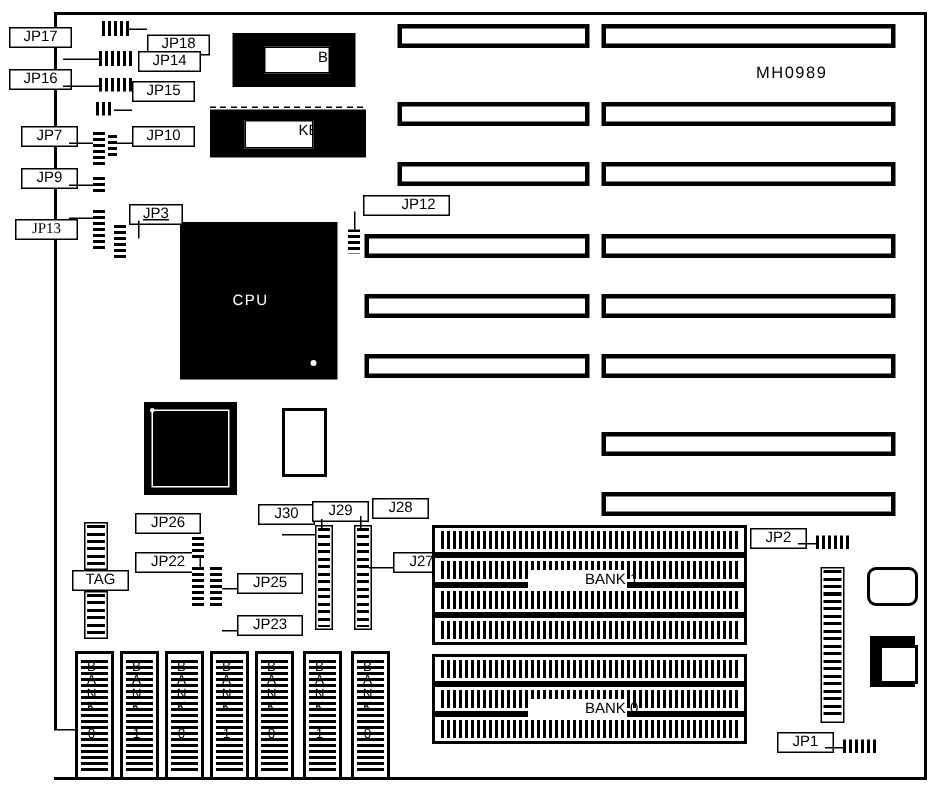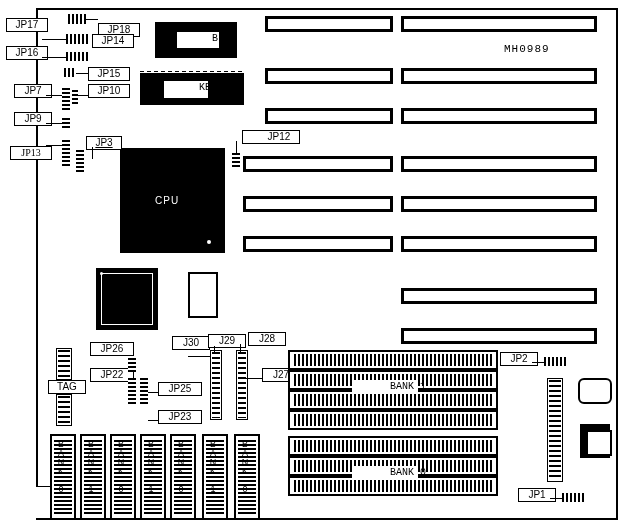--- a/index.html
+++ b/index.html
@@ -11,21 +11,21 @@
   .notch{position:absolute;background:#fff;}
 
   
   .blk{position:absolute;background:#000;}
   .wht{position:absolute;background:#fff;}
   .outline{position:absolute;border:2px solid #000;background:#fff;}
 
   
   .lbl{position:absolute;border:1px solid #000;background:#fff;font-size:10px;line-height:12px;
        text-align:center;font-family:"Liberation Sans",sans-serif;color:#000;white-space:nowrap;padding:0 2px;}
-  .plain{position:absolute;font-size:10px;color:#000;font-family:Liberation Mono, monospace;white-space:nowrap;padding-left:32px;}
+  .plain{position:absolute;font-size:10px;color:#000;font-family:Liberation Sans, sans-serif;white-space:nowrap;padding-left:32px;}
   .plainw{position:absolute;font-size:10px;color:#fff;font-family:"Liberation Sans",sans-serif;white-space:nowrap;}
 
   
   .slot{position:absolute;background:#000;}
   .slot::after{content:"";position:absolute;left:3px;right:3px;top:3px;bottom:3px;background:#fff;}
 
   
   .ln{position:absolute;background:#000;height:1px;}
   .lnv{position:absolute;background:#000;width:1px;}
 
@@ -110,21 +110,21 @@
   <div class="lbl" style="left:6px;top:18px;width:36px;">JP17</div>
   <div class="ln" style="left:42px;top:39px;width:24px;"></div>
   <div class="blk" style="left:66px;top:34px;width:22px;height:10px;background:repeating-linear-gradient(to right,#000 0 2px,#fff 2px 4px);"></div>
 
   <div class="lbl" style="left:92px;top:34px;width:36px;">JP14</div>
 
   <div class="lbl" style="left:6px;top:46px;width:36px;">JP16</div>
   <div class="ln" style="left:42px;top:57px;width:24px;"></div>
   <div class="blk" style="left:66px;top:52px;width:22px;height:9px;background:repeating-linear-gradient(to right,#000 0 2px,#fff 2px 4px);"></div>
 
-  <div class="lbl" style="left:88px;top:54px;width:36px;margin-top:13px;">JP15</div>
+  <div class="lbl" style="left:88px;top:54px;width:36px;">JP15</div>
   <div class="ln" style="left:76px;top:73px;width:12px;"></div>
   <div class="blk" style="left:64px;top:68px;width:12px;height:9px;background:repeating-linear-gradient(to right,#000 0 2px,#fff 2px 4px);"></div>
 
   <div class="lbl" style="left:14px;top:84px;width:32px;">JP7</div>
   <div class="ln" style="left:46px;top:95px;width:16px;"></div>
   <div class="blk" style="left:62px;top:88px;width:8px;height:22px;background:repeating-linear-gradient(to bottom,#000 0 2px,#fff 2px 4px);"></div>
 
   <div class="lbl" style="left:88px;top:84px;width:36px;text-align:center;">JP10</div>
   <div class="ln" style="left:76px;top:95px;width:12px;"></div>
   <div class="blk" style="left:72px;top:90px;width:6px;height:16px;background:repeating-linear-gradient(to bottom,#000 0 2px,#fff 2px 4px);"></div>

